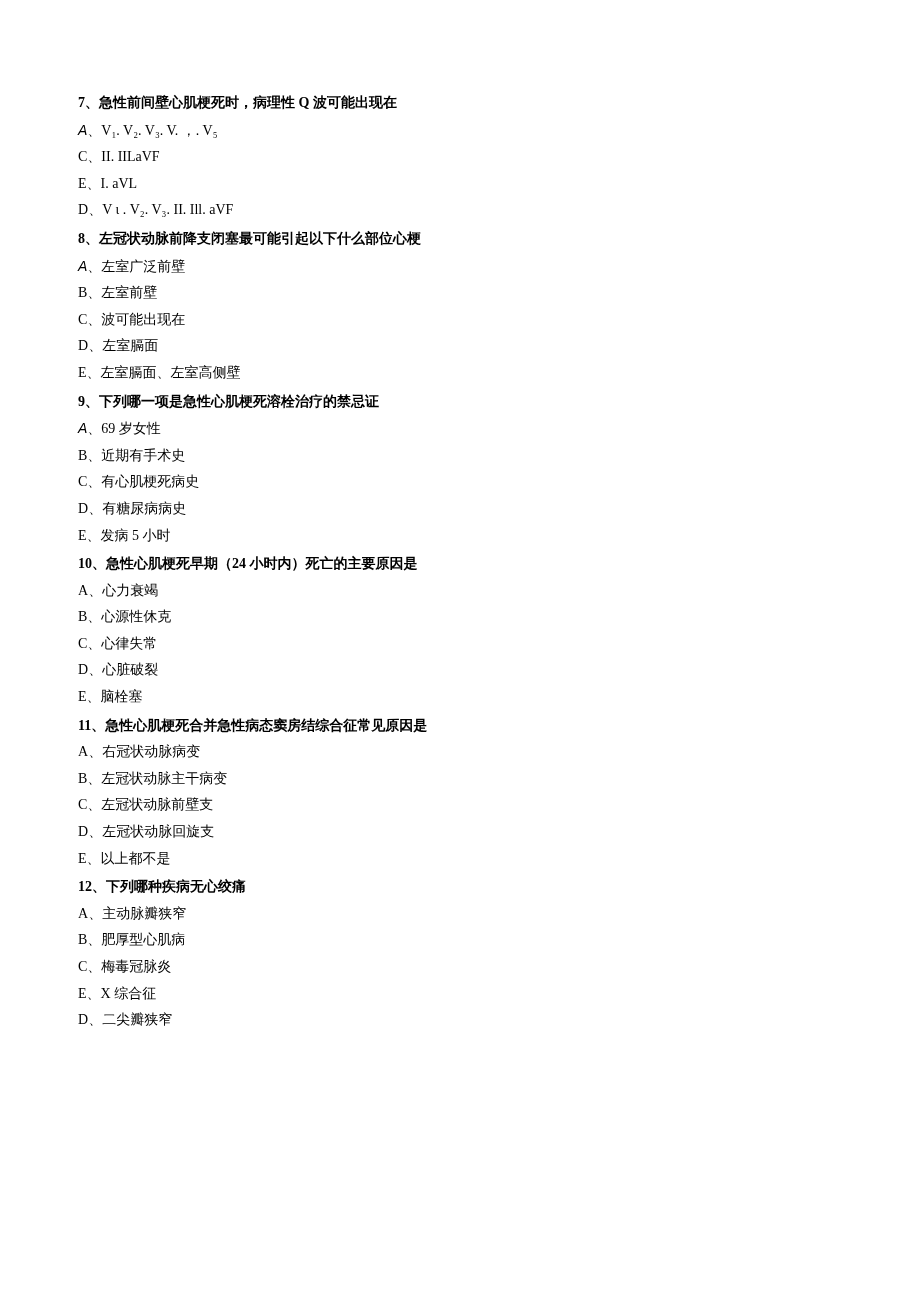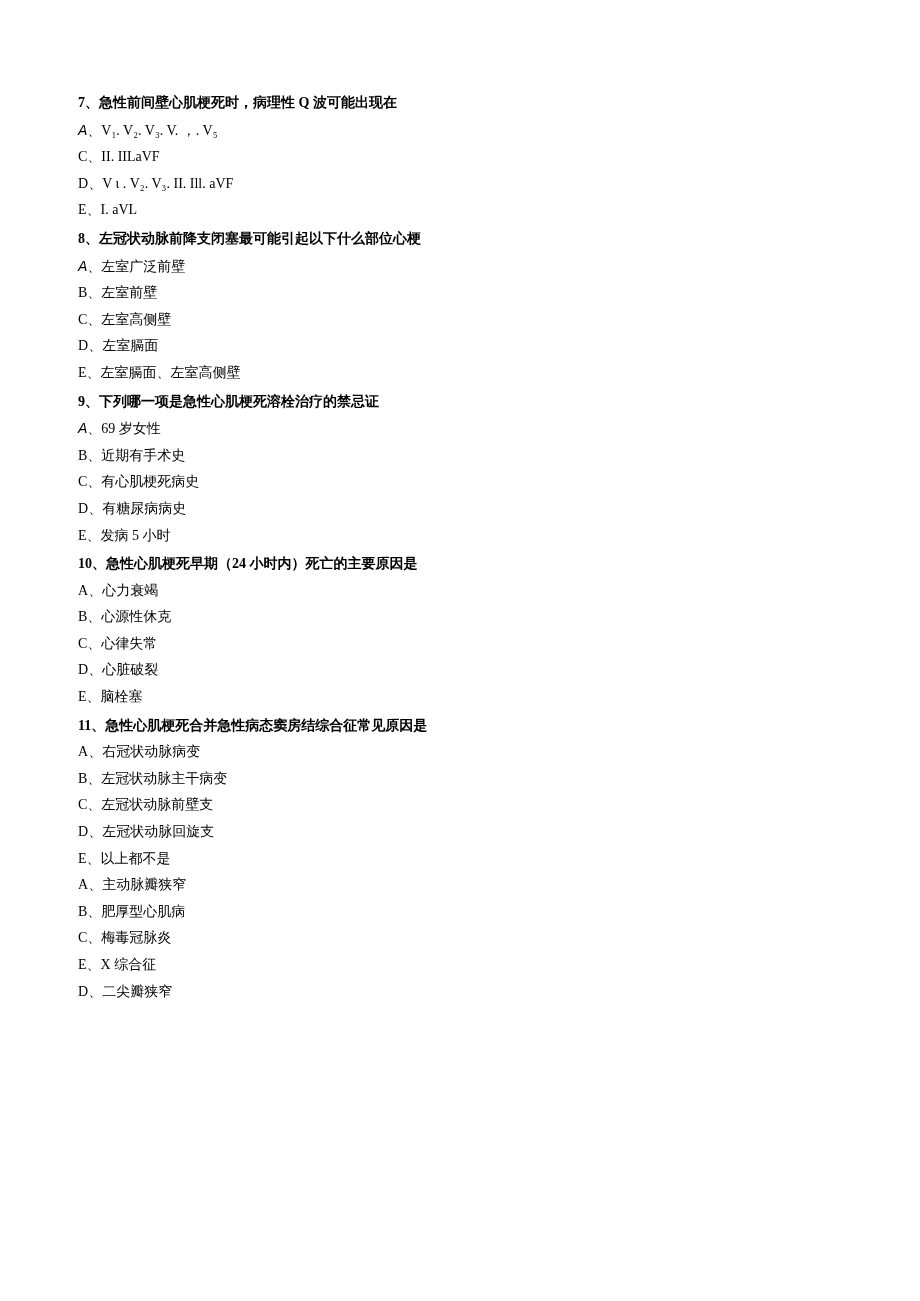--- a/index.html
+++ b/index.html
@@ -35,29 +35,29 @@
 </head>
 <body>
 
 <div class="page">
 
   <div class="q-stem">
     <span>7、</span><span>急性前间壁心肌梗死时，病理性 Q 波可能出现在</span>
   </div>
   <div class="opt"><span class="opt-a opt-label">A</span><span>、</span><span>V₁. V₂. V₃. V. ，. V₅</span></div>
   <div class="opt"><span class="opt-label">C</span><span>、</span><span>II. IILaVF</span></div>
+  <div class="opt"><span class="opt-label">E</span><span>、</span><span>I. aVL</span></div>
   <div class="opt"><span class="opt-label">D</span><span>、</span><span>V ι . V₂. V₃. II. Ill. aVF</span></div>
-  <div class="opt"><span class="opt-label">E</span><span>、</span><span>I. aVL</span></div>
 
   <div class="q-stem">
     <span>8、</span><span>左冠状动脉前降支闭塞最可能引起以下什么部位心梗</span>
   </div>
   <div class="opt"><span class="opt-a opt-label">A</span><span>、</span><span>左室广泛前壁</span></div>
   <div class="opt"><span class="opt-label">B</span><span>、</span><span>左室前壁</span></div>
-  <div class="opt"><span class="opt-label">C</span><span>、</span><span>左室高侧壁</span></div>
+  <div class="opt"><span class="opt-label">C</span><span>、</span><span>波可能出现在</span></div>
   <div class="opt"><span class="opt-label">D</span><span>、</span><span>左室膈面</span></div>
   <div class="opt"><span class="opt-label">E</span><span>、</span><span>左室膈面、左室高侧壁</span></div>
 
   <div class="q-stem">
     <span>9、</span><span>下列哪一项是急性心肌梗死溶栓治疗的禁忌证</span>
   </div>
   <div class="opt"><span class="opt-a opt-label">A</span><span>、</span><span>69 岁女性</span></div>
   <div class="opt"><span class="opt-label">B</span><span>、</span><span>近期有手术史</span></div>
   <div class="opt"><span class="opt-label">C</span><span>、</span><span>有心肌梗死病史</span></div>
   <div class="opt"><span class="opt-label">D</span><span>、</span><span>有糖尿病病史</span></div>
@@ -74,19 +74,22 @@
 
   <div class="q-stem">
     <span>11、</span><span>急性心肌梗死合并急性病态窦房结综合征常见原因是</span>
   </div>
   <div class="opt"><span class="opt-label">A</span><span>、</span><span>右冠状动脉病变</span></div>
   <div class="opt"><span class="opt-label">B</span><span>、</span><span>左冠状动脉主干病变</span></div>
   <div class="opt"><span class="opt-label">C</span><span>、</span><span>左冠状动脉前壁支</span></div>
   <div class="opt"><span class="opt-label">D</span><span>、</span><span>左冠状动脉回旋支</span></div>
   <div class="opt"><span class="opt-label">E</span><span>、</span><span>以上都不是</span></div>
 
+  <div class="q-stem">
+    <span>12、</span><span>下列哪种疾病无心绞痛</span>
+  </div>
   <div class="opt"><span class="opt-label">A</span><span>、</span><span>主动脉瓣狭窄</span></div>
   <div class="opt"><span class="opt-label">B</span><span>、</span><span>肥厚型心肌病</span></div>
   <div class="opt"><span class="opt-label">C</span><span>、</span><span>梅毒冠脉炎</span></div>
   <div class="opt"><span class="opt-label">E</span><span>、</span><span>X 综合征</span></div>
   <div class="opt"><span class="opt-label">D</span><span>、</span><span>二尖瓣狭窄</span></div>
 
 </div>
 
 </body></html>

